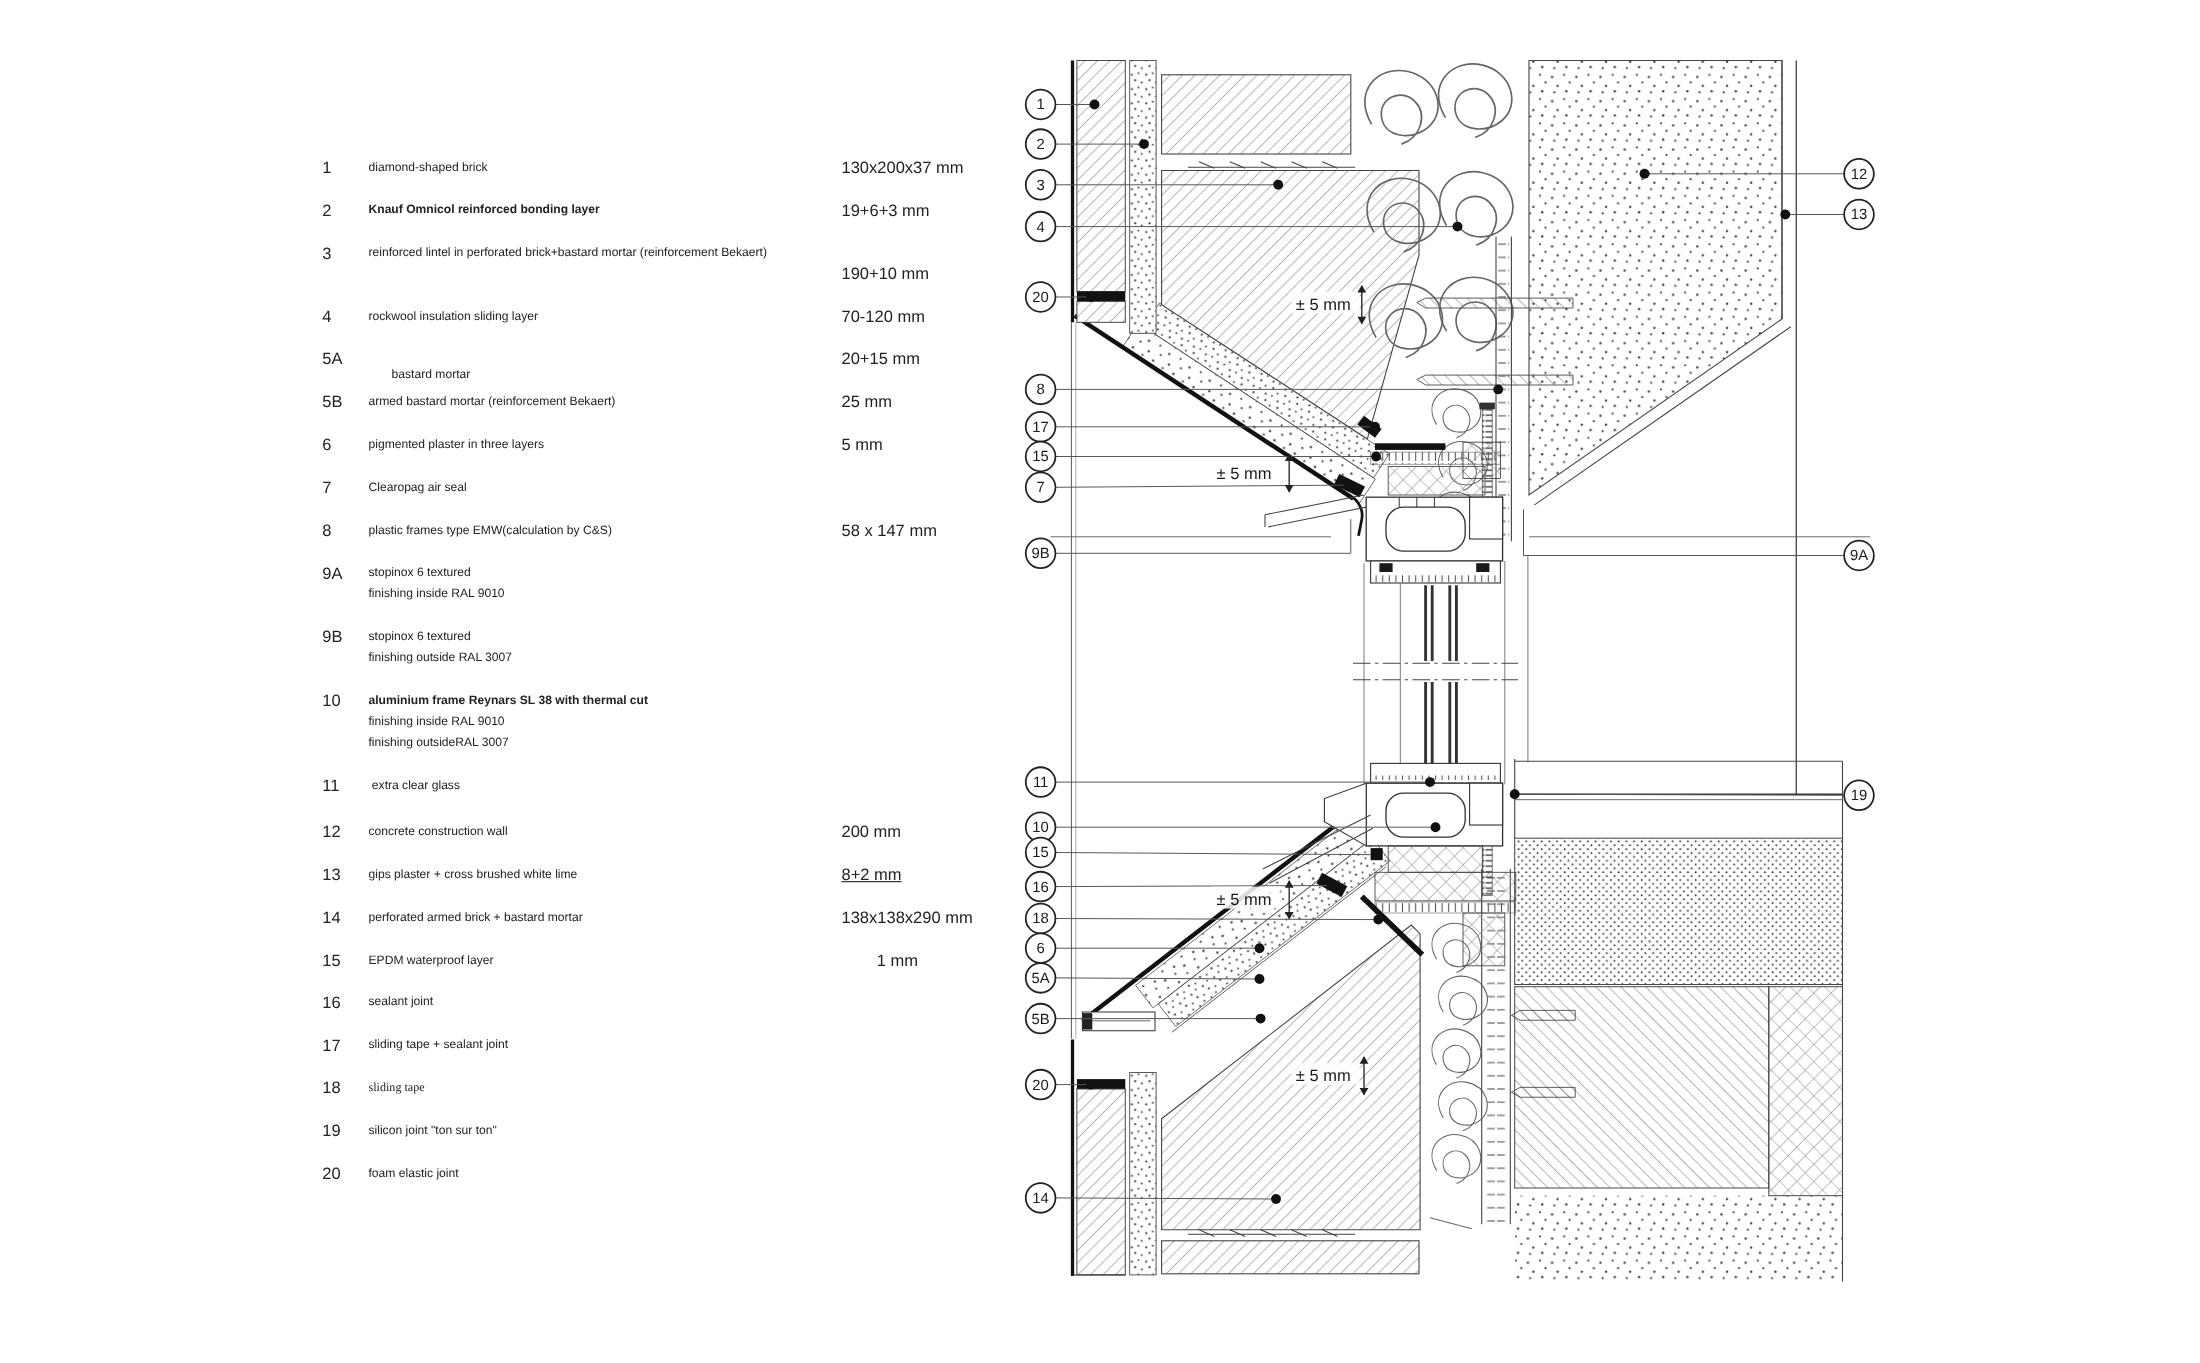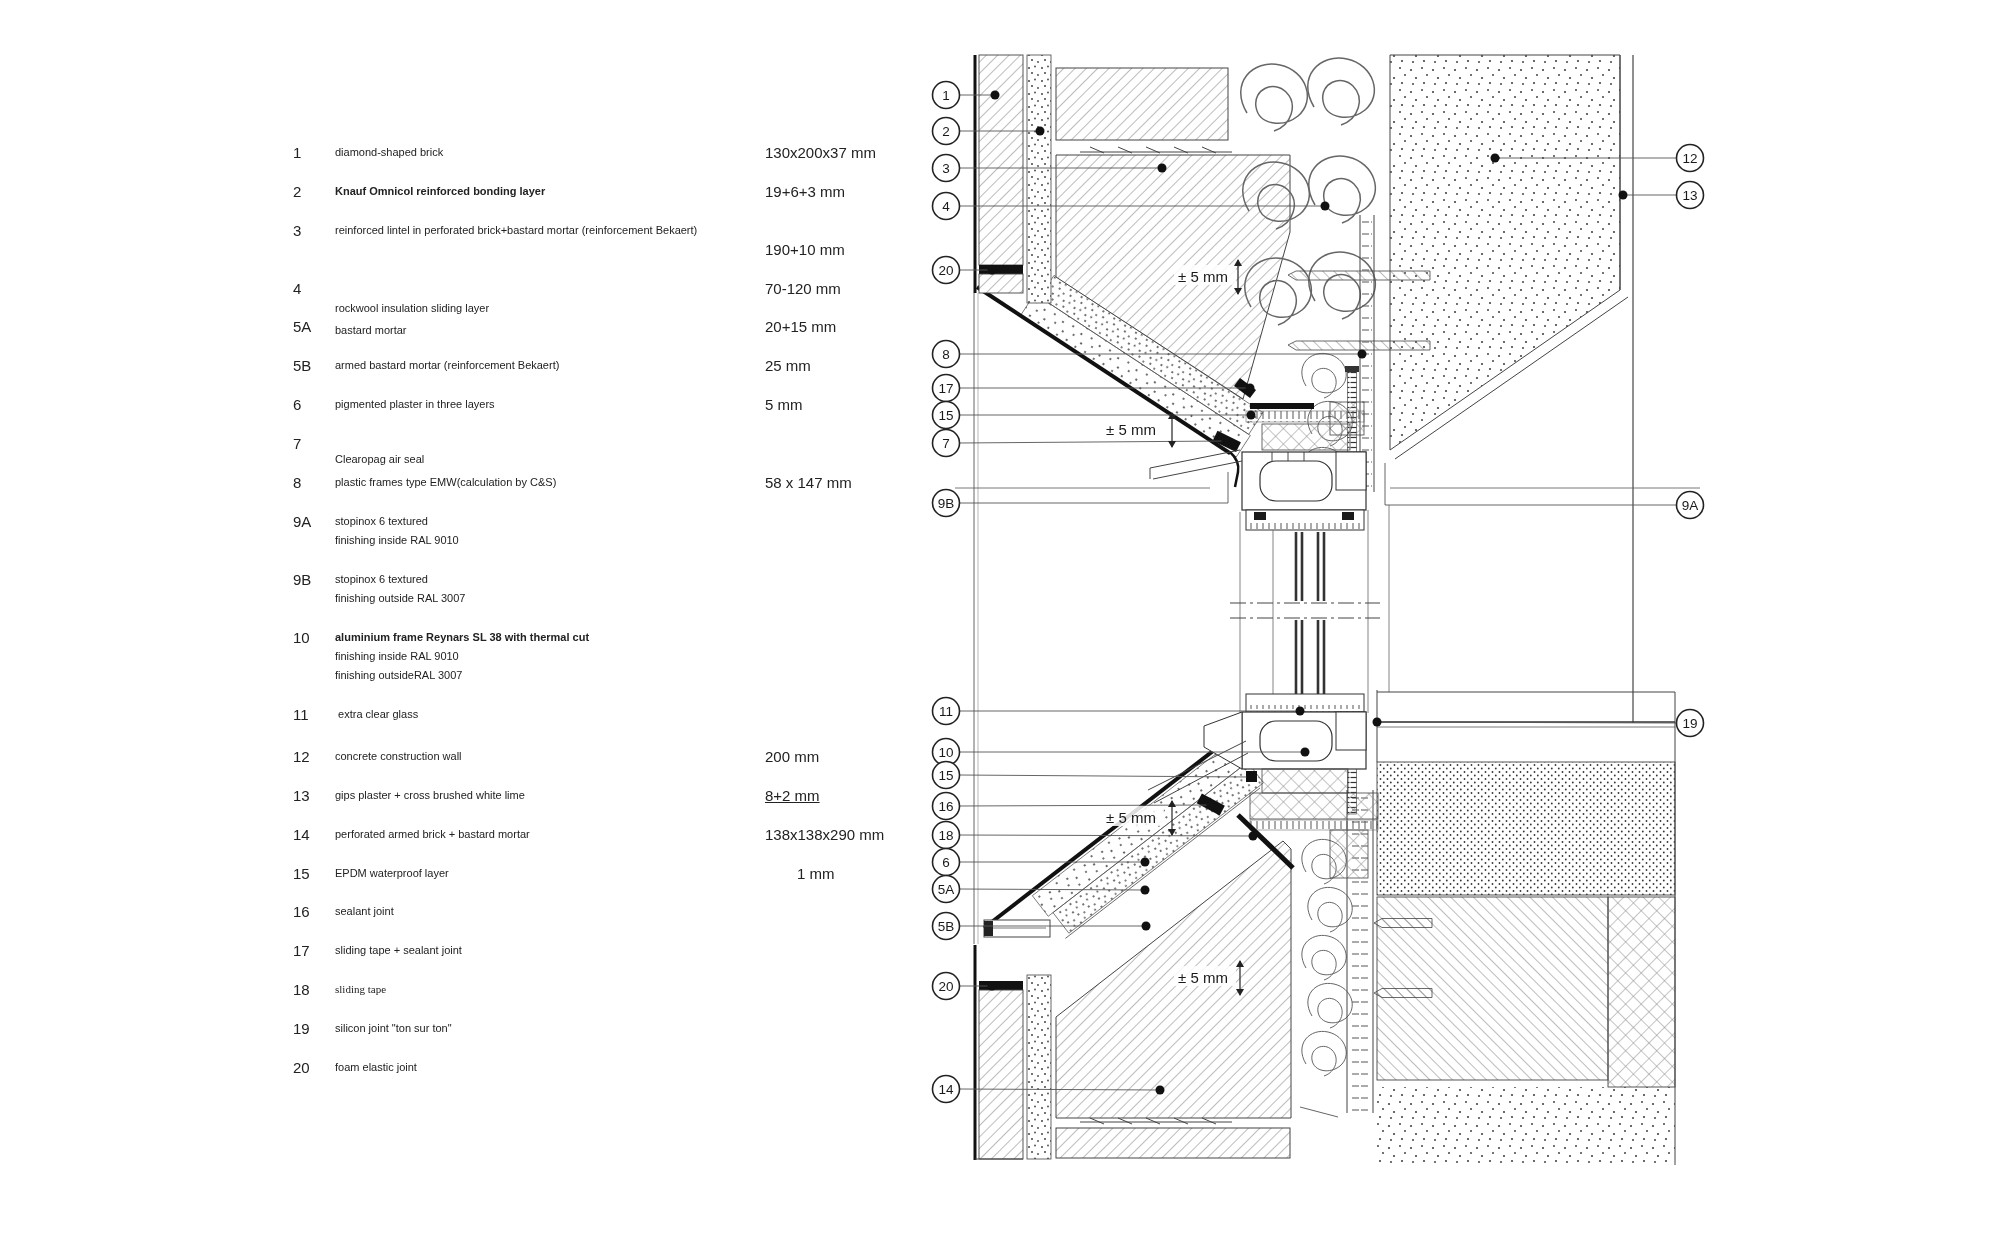--- a/index.html
+++ b/index.html
@@ -22,33 +22,33 @@
       <div class="lg-num" style="top: 143px;">1</div>
       <div class="lg-line" style="top: 143px;">diamond-shaped brick</div>
       <div class="lg-dim" style="top: 143px;">130x200x37 mm</div>
       <div class="lg-num" style="top: 182px;">2</div>
       <div class="lg-line" style="top: 182px; font-weight: bold;">Knauf Omnicol reinforced bonding layer</div>
       <div class="lg-dim" style="top: 182px;">19+6+3 mm</div>
       <div class="lg-num" style="top: 221px;">3</div>
       <div class="lg-line" style="top: 221px;">reinforced lintel in perforated brick+bastard mortar (reinforcement Bekaert)</div>
       <div class="lg-dim" style="top: 240px;">190+10 mm</div>
       <div class="lg-num" style="top: 279px;">4</div>
-      <div class="lg-line" style="top: 279px; margin-top: 20px;">rockwool insulation sliding layer</div>
+      <div class="lg-line" style="top: 279px;">rockwool insulation sliding layer</div>
       <div class="lg-dim" style="top: 279px;">70-120 mm</div>
       <div class="lg-num" style="top: 317px;">5A</div>
-      <div class="lg-line" style="top: 321px;">bastard mortar</div>
+      <div class="lg-line" style="top: 332px; margin-left: 21px;">bastard mortar</div>
       <div class="lg-dim" style="top: 317px;">20+15 mm</div>
       <div class="lg-num" style="top: 356px;">5B</div>
       <div class="lg-line" style="top: 356px;">armed bastard mortar (reinforcement Bekaert)</div>
       <div class="lg-dim" style="top: 356px;">25 mm</div>
       <div class="lg-num" style="top: 395px;">6</div>
       <div class="lg-line" style="top: 395px;">pigmented plaster in three layers</div>
       <div class="lg-dim" style="top: 395px;">5 mm</div>
       <div class="lg-num" style="top: 434px;">7</div>
-      <div class="lg-line" style="top: 434px; margin-top: 16px;">Clearopag air seal</div>
+      <div class="lg-line" style="top: 434px;">Clearopag air seal</div>
       <div class="lg-num" style="top: 473px;">8</div>
       <div class="lg-line" style="top: 473px;">plastic frames type EMW(calculation by C&amp;S)</div>
       <div class="lg-dim" style="top: 473px;">58 x 147 mm</div>
       <div class="lg-num" style="top: 512px;">9A</div>
       <div class="lg-line" style="top: 512px;">stopinox 6 textured</div>
       <div class="lg-line" style="top: 531px;">finishing inside RAL 9010</div>
       <div class="lg-num" style="top: 570px;">9B</div>
       <div class="lg-line" style="top: 570px;">stopinox 6 textured</div>
       <div class="lg-line" style="top: 589px;">finishing outside RAL 3007</div>
       <div class="lg-num" style="top: 628px;">10</div>

